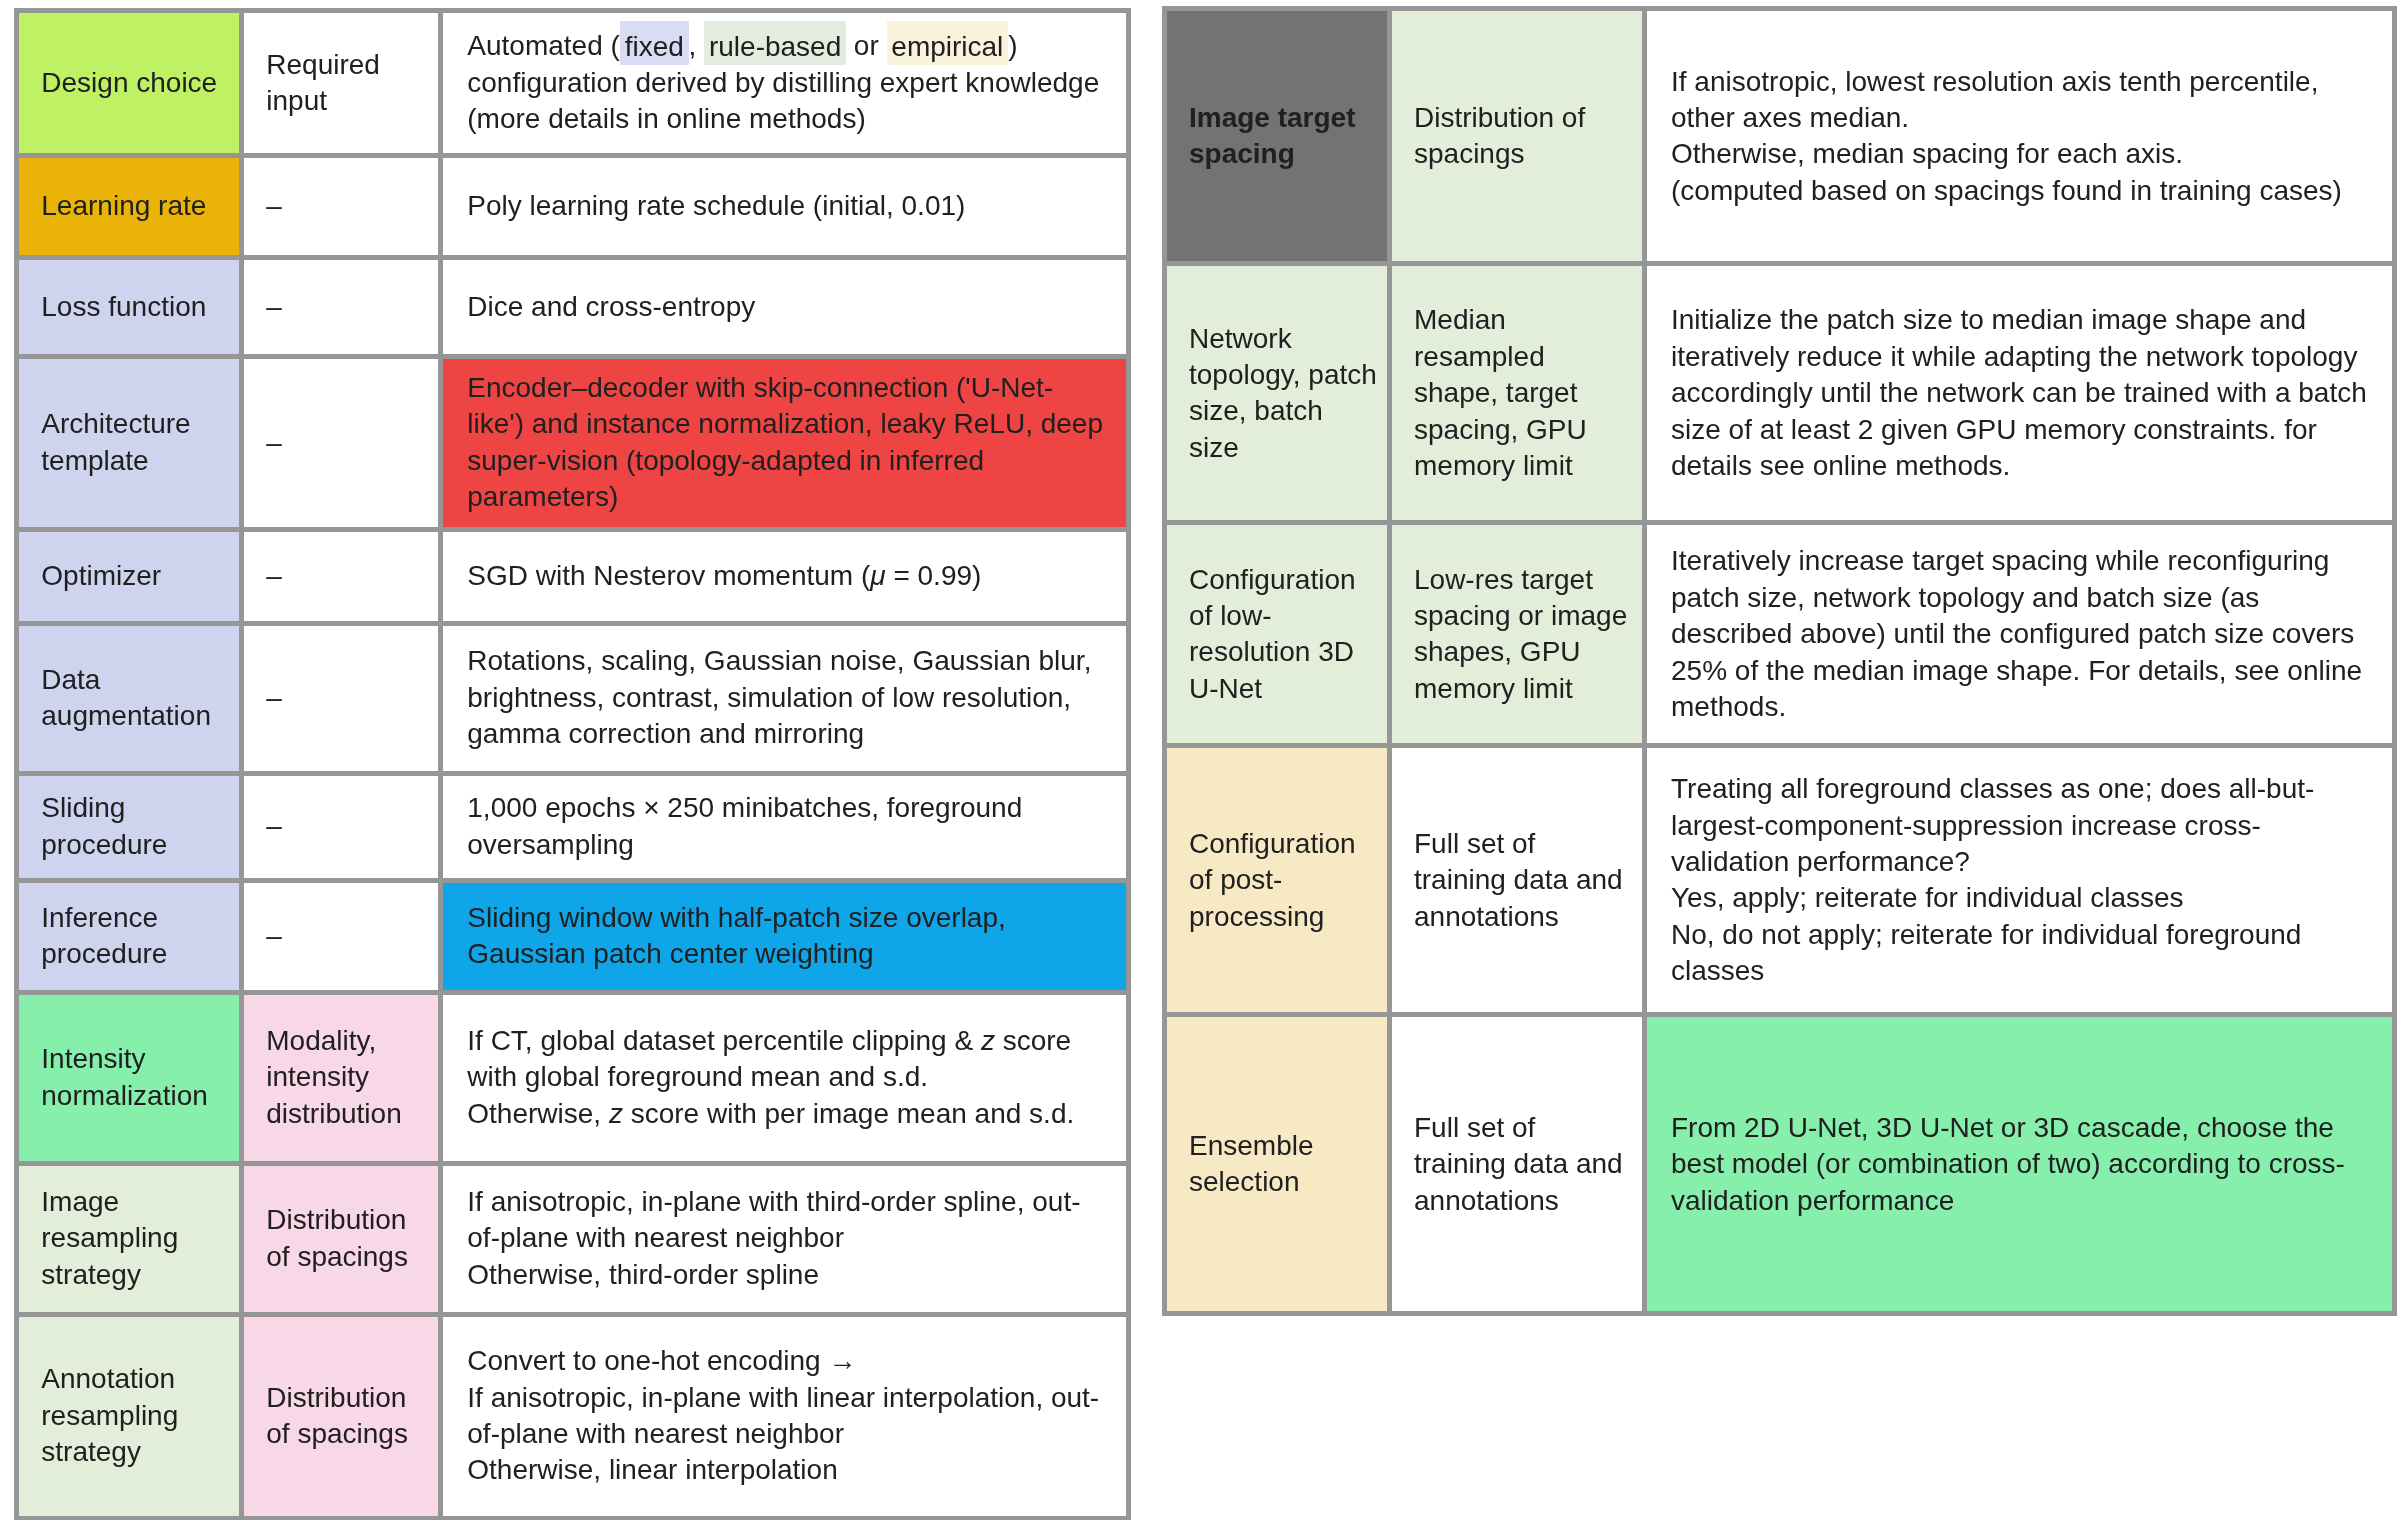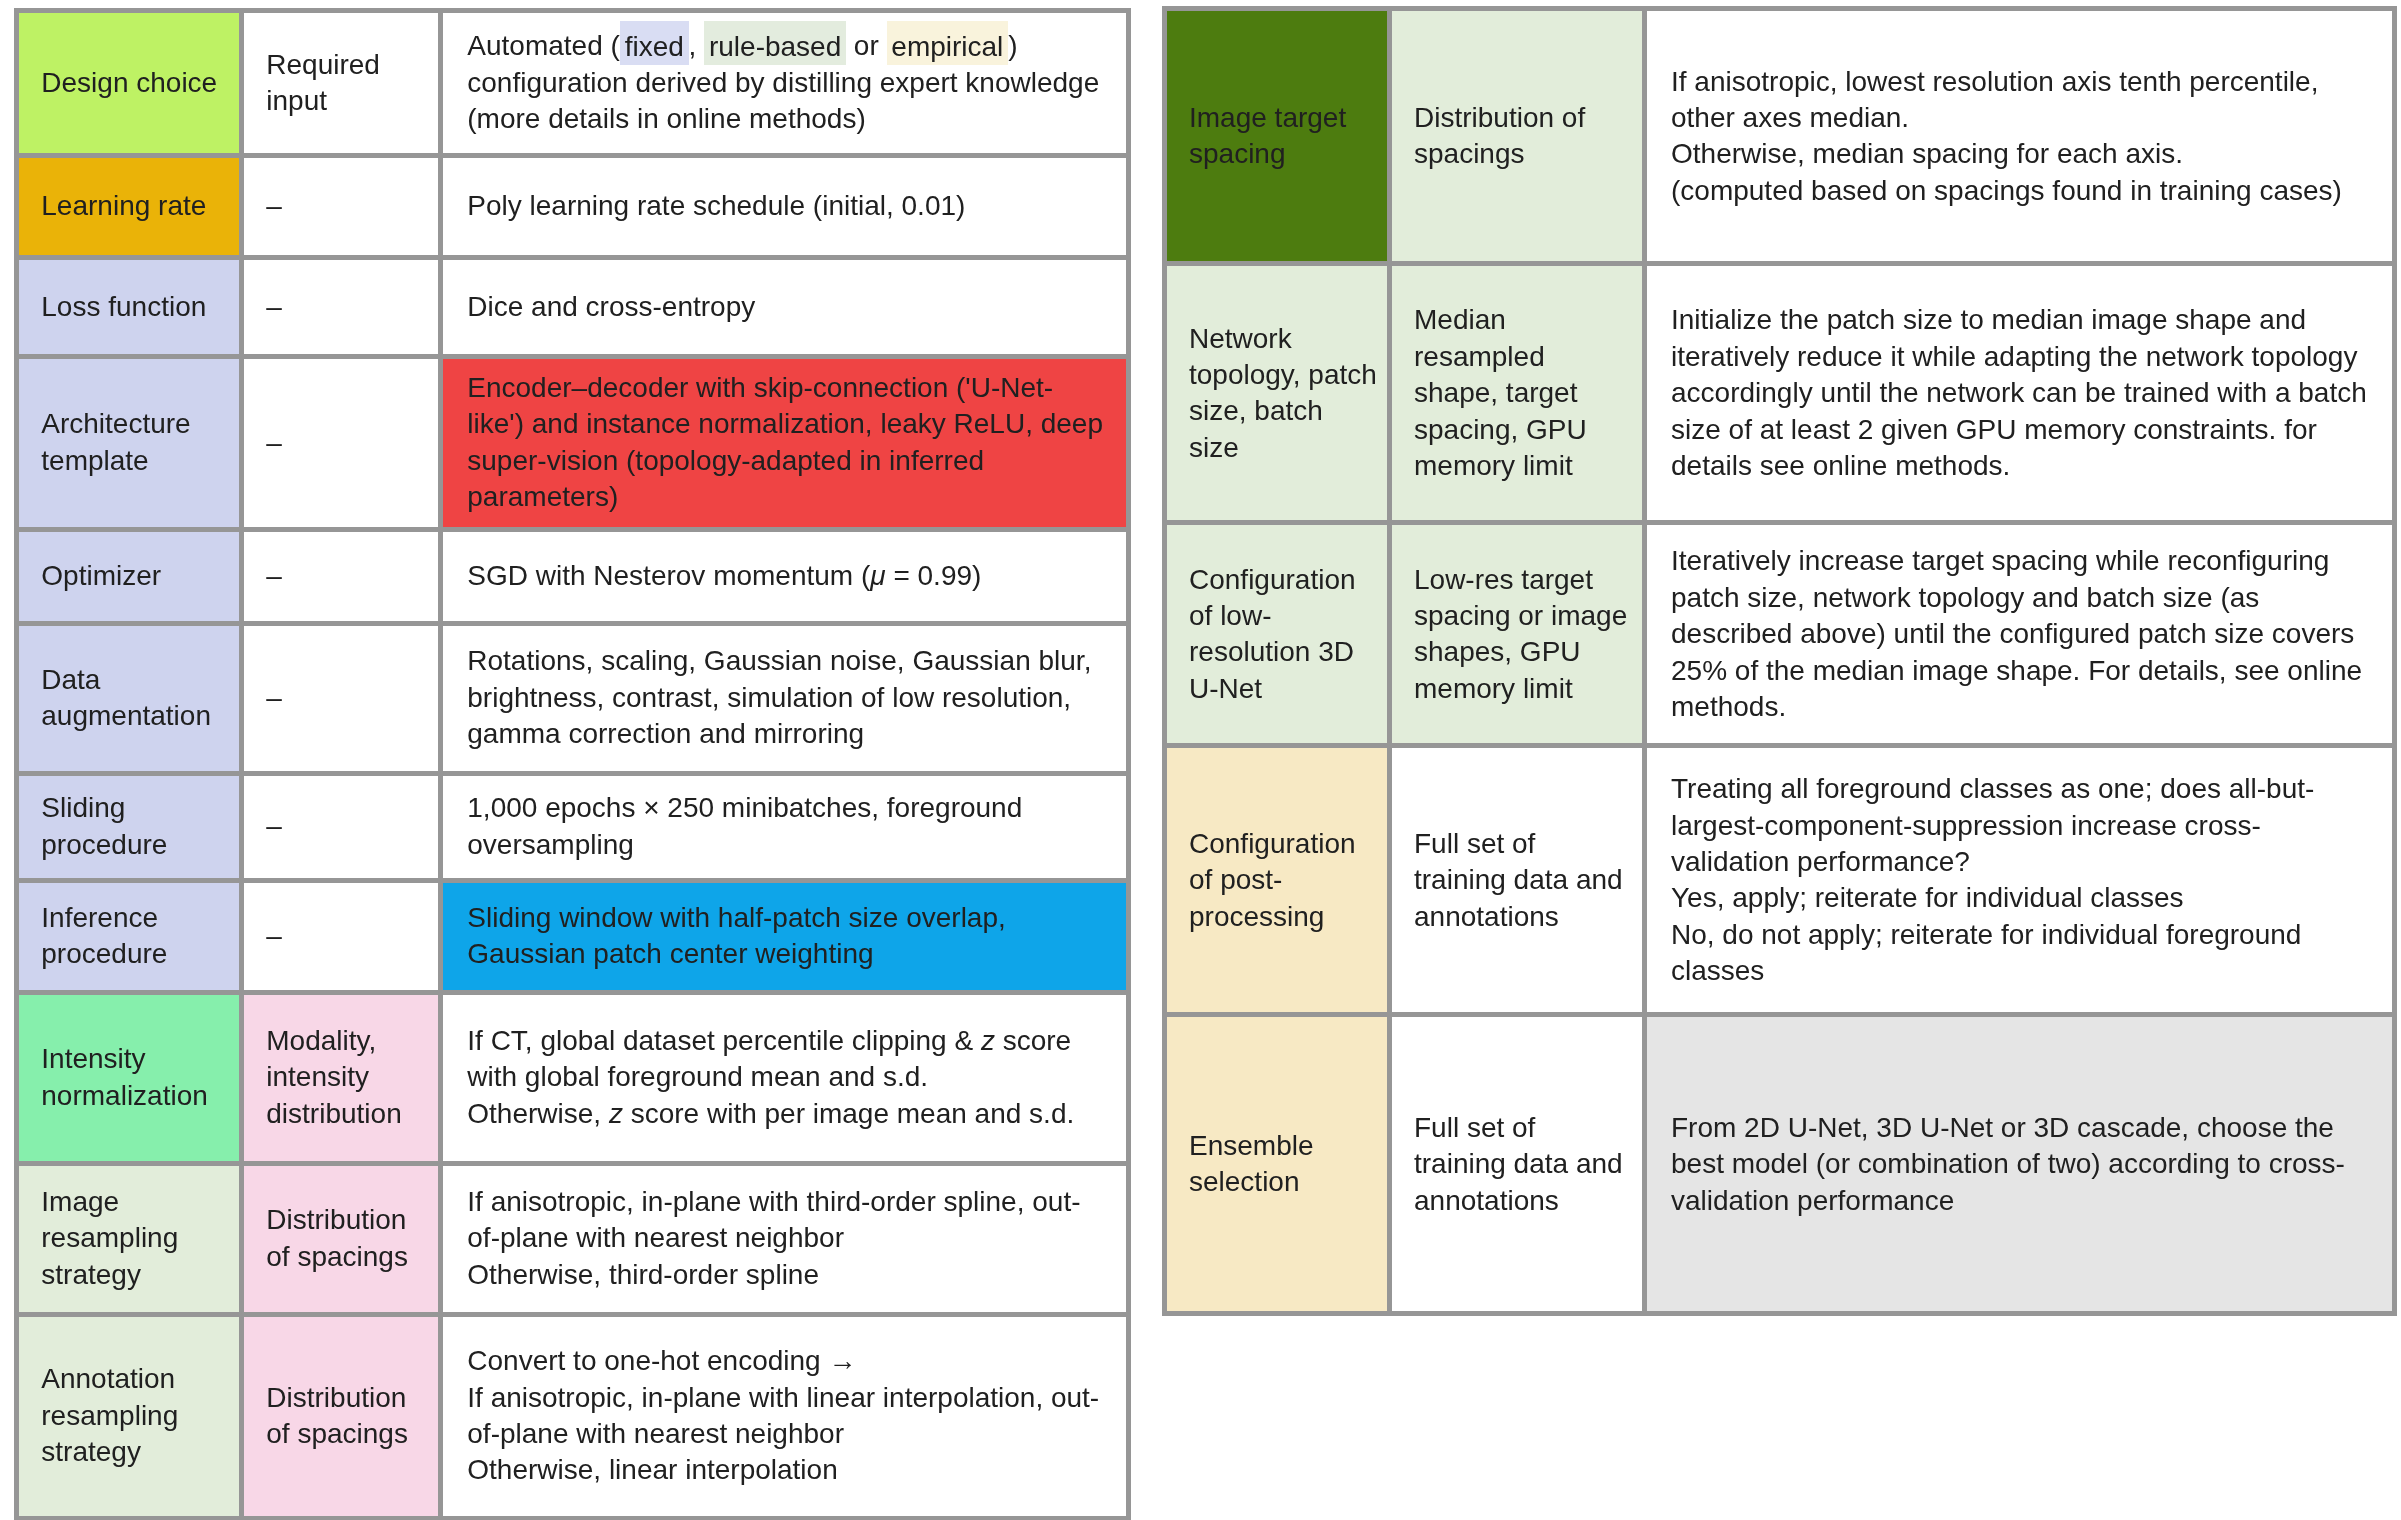--- a/index.html
+++ b/index.html
@@ -177,21 +177,21 @@
             <p>Convert to one-hot encoding →</p>
             <p>If anisotropic, in-plane with linear interpolation, out-of-plane with nearest neighbor</p>
             <p>Otherwise, linear interpolation</p>
           </td>
         </tr>
       </tbody>
   </table>
   <table class="cfg-table t-right">
     <tbody>
         <tr>
-          <td class="c1" style="background: #4d7c0f;">
+          <td class="c1" style="background: #737373; font-weight: bold;">
             <div>Image target spacing</div>
           </td>
           <td class="c2" style="background: rgb(226, 237, 218);">
             <div>Distribution of spacings</div>
           </td>
           <td class="c3" style="background: rgb(255, 255, 255);">
             <p>If anisotropic, lowest resolution axis tenth percentile, other axes median.</p>
             <p>Otherwise, median spacing for each axis.
 (computed based on spacings found in training cases)</p>
           </td>
@@ -231,20 +231,20 @@
             <p>No, do not apply; reiterate for individual foreground classes</p>
           </td>
         </tr>
         <tr>
           <td class="c1" style="background: rgb(247, 233, 196);">
             <div>Ensemble selection</div>
           </td>
           <td class="c2" style="background: rgb(255, 255, 255);">
             <div>Full set of training data and annotations</div>
           </td>
-          <td class="c3" style="background: #e5e5e5;">
+          <td class="c3" style="background: #86efac;">
             <p>From 2D U-Net, 3D U-Net or 3D cascade, choose the best model (or combination of two) according to cross-validation performance</p>
           </td>
         </tr>
       </tbody>
   </table>
 </div>
 
 
 </body></html>

